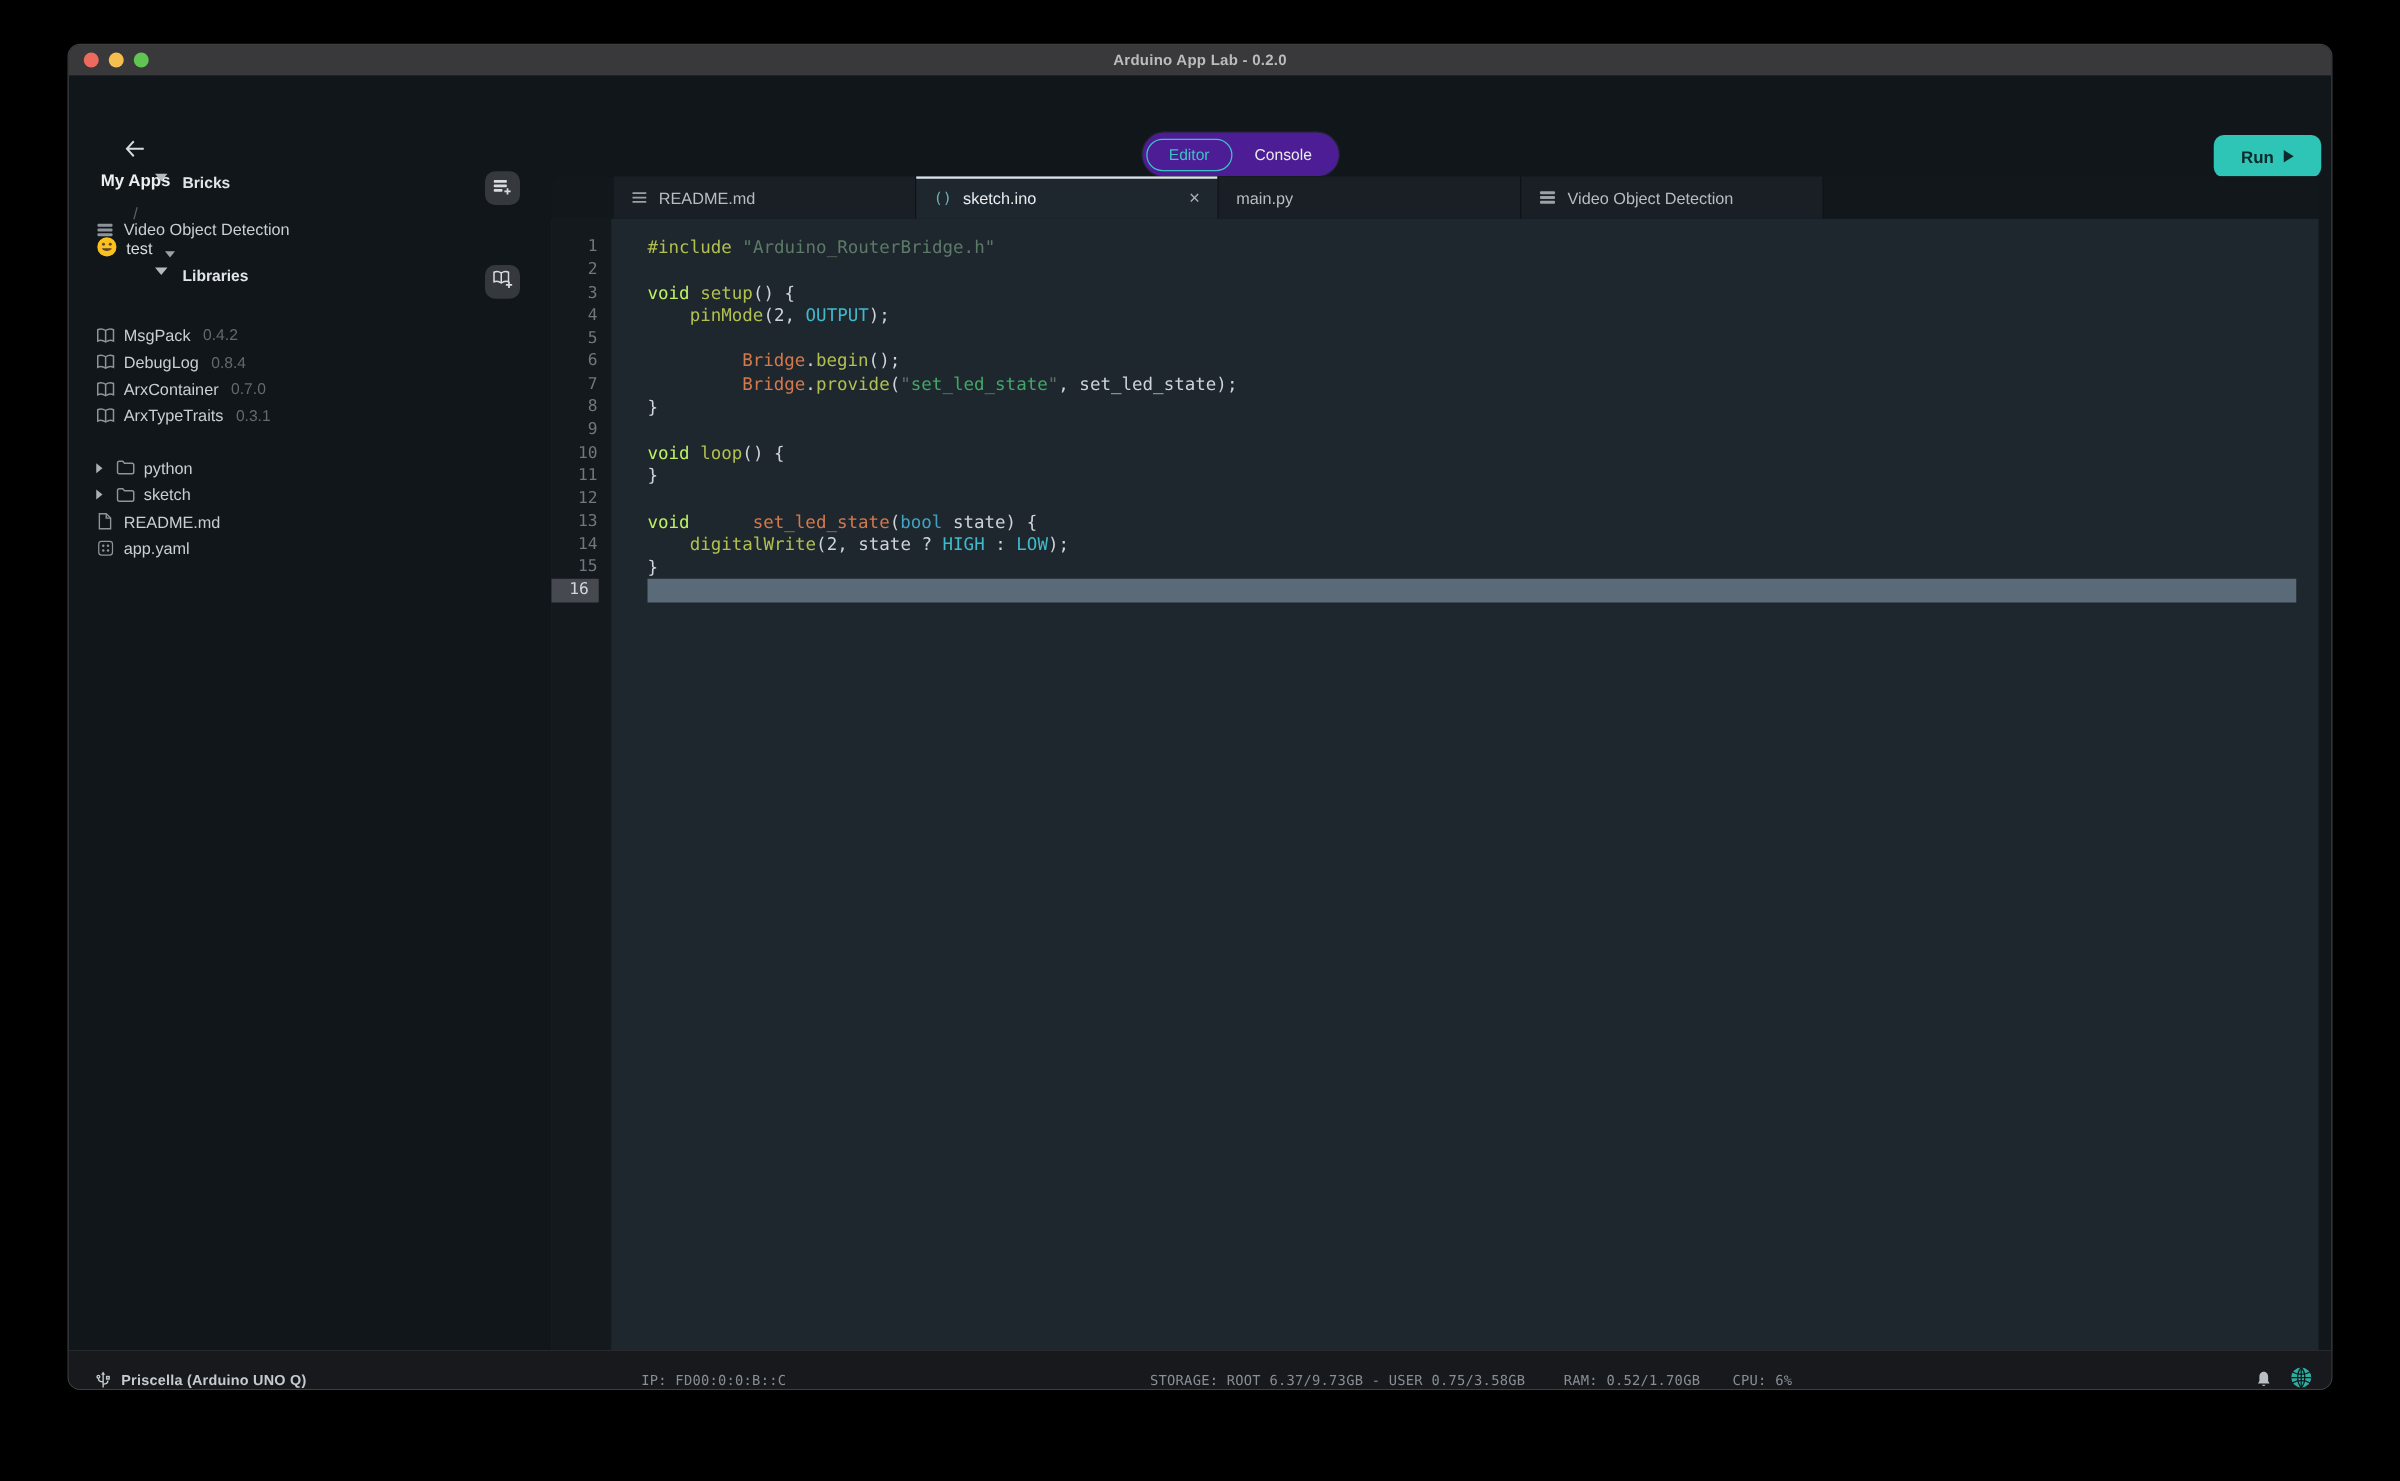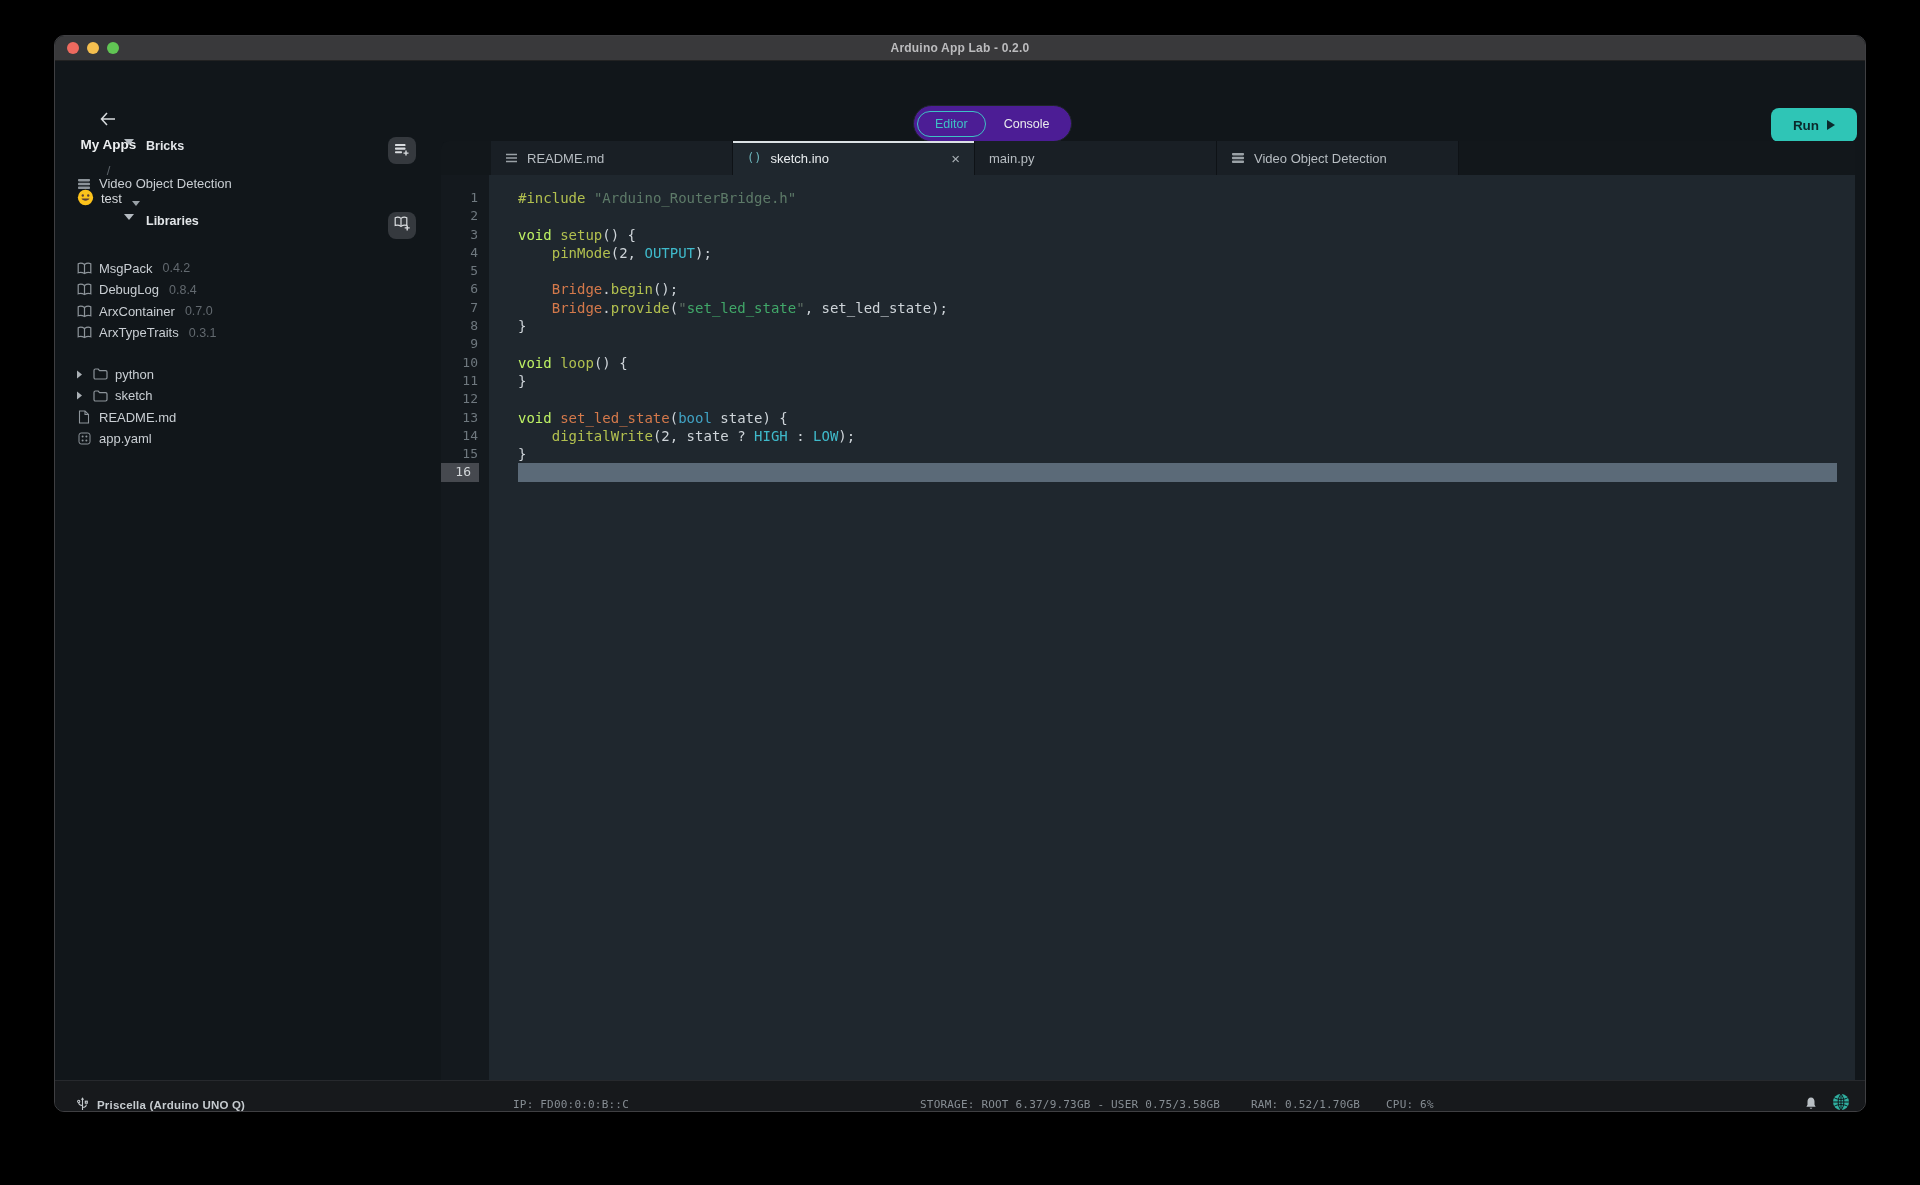--- a/index.html
+++ b/index.html
@@ -77,21 +77,21 @@
   .editor{position:absolute;left:0;top:34px;right:0;bottom:0;background:#1f272e;}
   .gutter-bg{position:absolute;left:0;top:0;bottom:0;width:48px;background:#14191e;z-index:0;}
   .code-rows{position:relative;z-index:1;padding-top:14px;font-family:"DejaVu Sans Mono",monospace;font-size:14px;line-height:18.3px;}
   .row{display:flex;height:18.3px;position:relative;}
   .row .ln{width:48px;padding-right:11px;box-sizing:border-box;text-align:right;color:#6f787f;font-size:13px;flex:none;}
   .row .code-text{padding-left:29px;white-space:pre;color:#ced4d9;position:relative;z-index:2;}
   .row.active .ln{width:38px;padding-right:8px;background:#46494f;color:#d3d7da;}
   .row.active::after{content:"";position:absolute;left:77px;right:18px;top:0;bottom:0;background:#5b6a78;z-index:1;}
   .tk-directive{color:#b2c04f;} .tk-fn{color:#b2c04f;}
   .tk-type{color:#bef264;} .tk-type2{color:#41a3c4;}
-  .tk-const{color:#3fbacb;} .tk-obj{color:#d4794b;}
+  .tk-const{color:#3fbacb;} .tk-obj{color:#d4794b;margin-left:42px;}
   .tk-str{color:#41a869;} .tk-quote{color:#5d6e62;}
   .tk-strdim{color:#5d7a68;} .tk-plain{color:#ced4d9;}
   
   .statusbar{
     position:absolute;left:0;right:0;bottom:0;height:30px;background:#17191c;
     border-top:1px solid #27292d;border-radius:0 0 9px 9px;
     font-family:"DejaVu Sans Mono",monospace;font-size:11px;color:#878e94;
   }
   .sb-item{position:absolute;top:0;height:30px;display:flex;align-items:flex-end;letter-spacing:.2px;}
   .sb-device{left:21px;gap:8px;font-family:"Liberation Sans",sans-serif;font-size:11.5px;font-weight:700;color:#c6cbcf;cursor:pointer;}

